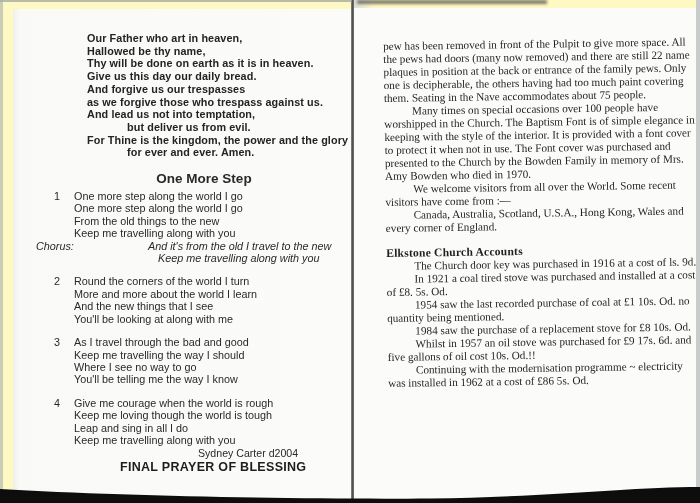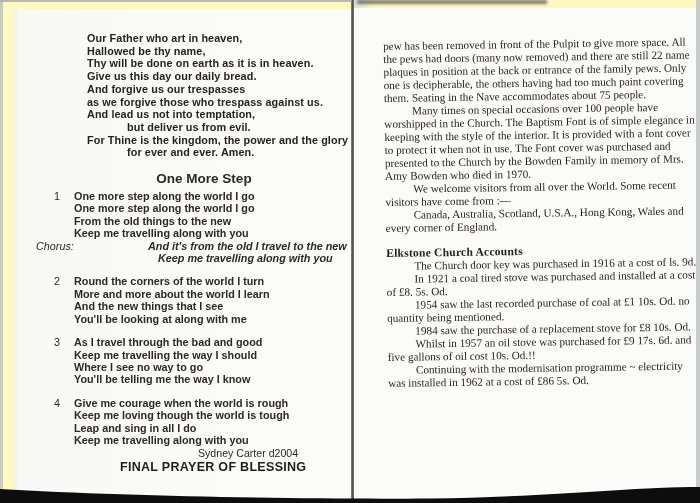--- a/index.html
+++ b/index.html
@@ -26,21 +26,21 @@
   .p-line.indent{margin-left:40px;}
 
   .hymn{margin-top:12px;font-size:10.8px;line-height:12.4px;color:#2a2927;}
   .hymn-title{
     font-weight:bold;font-size:13.5px;line-height:16px;
     margin-left:61px;width:260px;text-align:center;margin-bottom:3px;
   }
   .verse{display:flex;margin-left:41px;}
   .verse.gap{margin-top:11px;}
   .vnum{width:20px;flex:none;}
-  .vl{display:block;white-space:nowrap;font-weight:bold;}
+  .vl{display:block;white-space:nowrap;}
   .chorus{display:flex;font-style:italic;margin-left:23px;gap:41px;}
   .chorus-label{width:71px;flex:none;}
   .c2{margin-left:10px;}
   .credit{font-size:10.6px;margin:1px 0 0 185px;white-space:nowrap;}
   .final{
     font-weight:bold;font-size:12.5px;letter-spacing:0.3px;
     margin:1px 0 0 95px;white-space:nowrap;color:#1e1d1b;padding-left:12px;
   }
 
   

